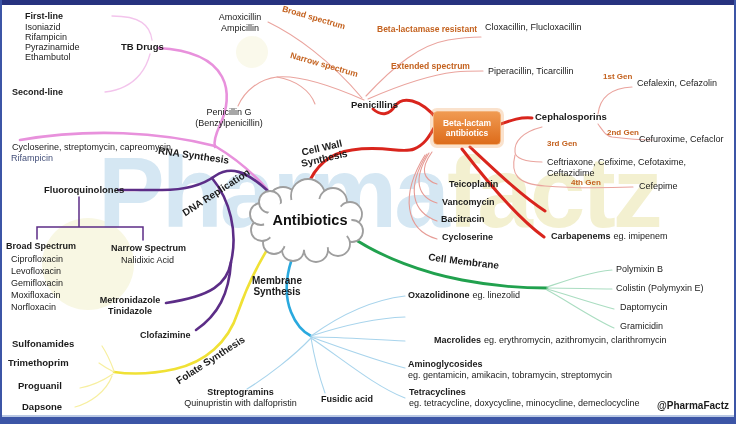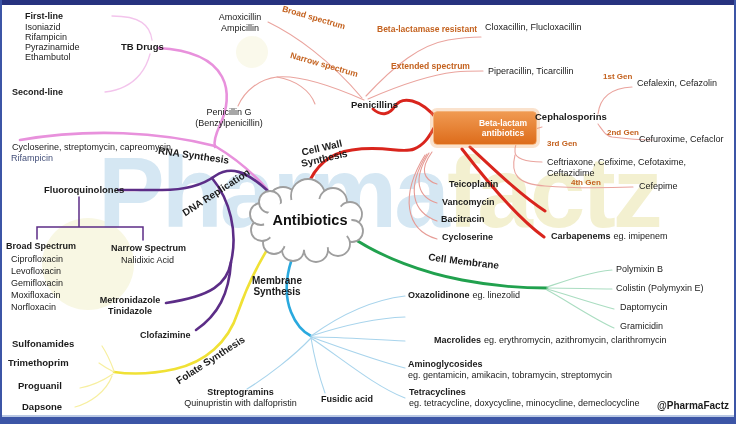--- a/index.html
+++ b/index.html
@@ -25,21 +25,21 @@
   .egblk{display:block;font-weight:normal;margin-left:0;}
   .slate{color:#44507a;}
   
   .wm{position:absolute;left:98px;top:142px;z-index:0;font-weight:bold;font-size:100px;letter-spacing:-3px;line-height:100px;white-space:nowrap;}
   .wm .wml{color:var(--c-watermark_blue,#d5e7f3);}
   .wm .wmr{color:var(--c-watermark_yellow,#f3f0d0);}
   
   .blbox{position:absolute;left:433px;top:111px;width:66px;height:32px;z-index:3;
     background:linear-gradient(var(--c-box_orange_top,#f09a52),var(--c-box_orange_bottom,#dd6c1b));
     border:1px solid #f3b27a;border-radius:4px;box-shadow:0 0 0 3px rgba(240,160,90,.30);
-    color:#fff;font-weight:bold;font-size:8.5px;line-height:10px;display:flex;align-items:center;justify-content:center;text-align:center;white-space:pre-line;padding-left:36px;}
+    color:#fff;font-weight:bold;font-size:8.5px;line-height:10px;display:flex;align-items:center;justify-content:center;text-align:center;white-space:pre-line;}
   
   .cloudtxt{position:absolute;left:265px;top:212px;width:90px;z-index:3;text-align:center;font-weight:bold;font-size:14.5px;color:#111;}
   
   path{fill:none;stroke-linecap:round;}
   .st-pink{stroke:var(--c-pink,#e891dc);stroke-width:2.6;}
   .st-pinklt{stroke:var(--c-pink_light,#f3c4ec);stroke-width:1.3;}
   .st-red{stroke:var(--c-red,#d9251d);stroke-width:3;}
   .st-redlt{stroke:var(--c-red_light,#e69b95);stroke-width:1.1;}
   .st-salmon{stroke:var(--c-salmon,#eaa49e);stroke-width:1.1;}
   .st-purple{stroke:var(--c-purple,#5c2d87);stroke-width:2.6;}

